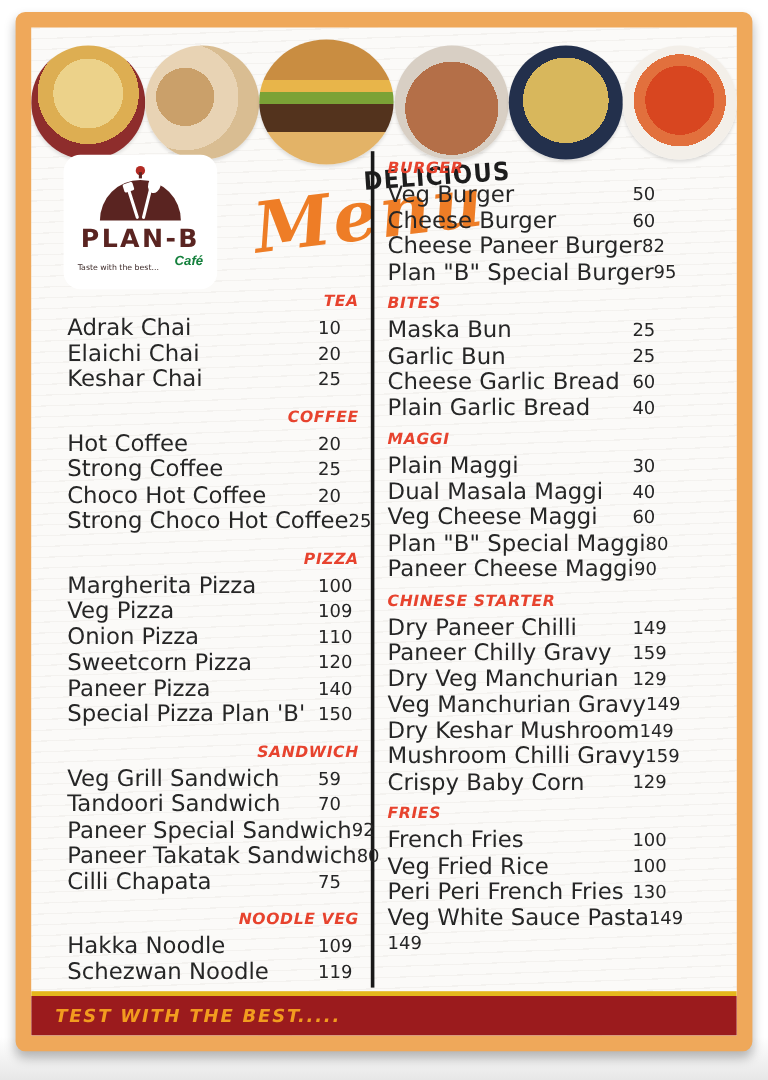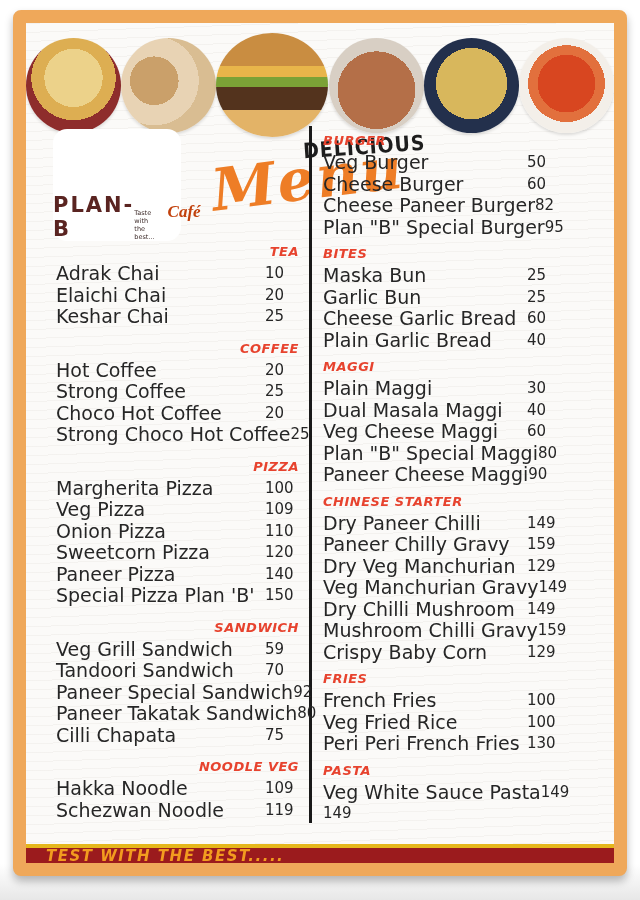--- a/index.html
+++ b/index.html
@@ -23,26 +23,26 @@
   .photo-fried-rice   { background:radial-gradient(circle at 50% 42%, #ecd28a 0 40%, #ddae52 40% 58%, #8e2d2c 58% 100%); }
   .photo-masala-chai  { background:radial-gradient(circle at 35% 45%, #caa06a 0 30%, #e8d3b4 30% 55%, #d9bd92 55% 100%); }
   .photo-burger       { width:112px; height:104px; border-radius:50%;
                         background:linear-gradient(180deg,#c98d41 0 32%, #e8b54a 32% 42%, #7ba236 42% 52%, #53331d 52% 74%, #e3b367 74% 100%); }
   .photo-kulhad-chai  { background:radial-gradient(circle at 50% 55%, #b46f48 0 55%, #d8cfc4 55% 100%); }
   .photo-noodles      { background:radial-gradient(circle at 50% 48%, #d8b75c 0 52%, #23304c 52% 100%); }
   .photo-chilli-paneer{ background:radial-gradient(circle at 50% 48%, #d84620 0 42%, #e2703d 42% 56%, #f3efe9 56% 100%); }
 
   
   .logo-box { position:absolute; left:27px; top:106px; width:128px; height:112px;
-    background:#ffffff; border-radius:14px; display:flex; align-items:flex-end; padding-top:8px; }
+    background:#ffffff; border-radius:14px; display:flex; flex-direction:column; align-items:center; padding-top:8px; }
   .logo-dome { width:78px; height:48px; }
   .logo-name { font-size:21px; font-weight:bold; letter-spacing:2px; color:#5a2421; margin-top:2px; }
   .logo-tagrow { display:flex; align-items:flex-start; gap:13px; margin-top:1px; }
   .logo-tagline { font-size:6.5px; color:#3c2a28; margin-top:7px; }
-  .logo-cafe { font-family:Liberation Serif, serif; font-style:italic; font-weight:bold; font-size:17px; color:#c2410c; }
+  .logo-cafe { font-family:Liberation Sans, sans-serif; font-style:italic; font-weight:bold; font-size:11px; color:#15803d; }
 
   .title-block { position:absolute; left:185px; top:104px; width:240px; height:120px; }
   .title-delicious { position:absolute; left:92px; top:8px; font-size:21px; font-weight:800; color:#1d1d1d;
     letter-spacing:1px; transform:rotate(-4deg); font-stretch:condensed; }
   .title-menu { position:absolute; left:0px; top:18px; font-family:"DejaVu Serif", serif; font-style:italic;
     font-weight:bold; font-size:58px; color:#ee7d26; transform:rotate(-7deg); letter-spacing:2px; }
 
   
   .divider { position:absolute; left:283px; top:103px; width:3px; height:697px; background:#191919; }
   .col { position:absolute; }
@@ -52,21 +52,21 @@
     letter-spacing:0.5px; line-height:22px; }
   .col-left  .section-title { margin-top:10px;text-align:right; }
   .col-right .section-title { margin-top:5px; }
   .menu-item { display:flex; justify-content:space-between; align-items:center; line-height:21.5px; height:21.5px; }
   .item-name  { font-size:19px; color:#262626; white-space:nowrap; }
   .item-price { font-size:15px; color:#262626; text-align:left; min-width:34px; }
 
   
   .banner { position:absolute; left:0; bottom:0; width:100%; }
   .banner-gold { height:4px; background:#e5b71c; }
-  .banner-red  { height:15px; background:#9b1b1d; display:flex; align-items:center; }
+  .banner-red  { height:33px; background:#9b1b1d; display:flex; align-items:center; }
   .banner-text { margin-left:20px; font-size:15px; font-weight:bold; font-style:italic;
     color:#f29c1f; letter-spacing:1.5px; }
 </style>
 </head>
 <body>
 
 <div class="page">
   <div class="card">
 
     <div class="photo-strip" id="photo-strip">
@@ -275,21 +275,21 @@
           </div>
           <div class="menu-item">
             <span class="item-name">Dry Veg Manchurian</span>
             <span class="item-price">129</span>
           </div>
           <div class="menu-item">
             <span class="item-name">Veg Manchurian Gravy</span>
             <span class="item-price">149</span>
           </div>
           <div class="menu-item">
-            <span class="item-name">Dry Chilli Mushroom</span>
+            <span class="item-name">Dry Keshar Mushroom</span>
             <span class="item-price">149</span>
           </div>
           <div class="menu-item">
             <span class="item-name">Mushroom Chilli Gravy</span>
             <span class="item-price">159</span>
           </div>
           <div class="menu-item">
             <span class="item-name">Crispy Baby Corn</span>
             <span class="item-price">129</span>
           </div>
@@ -303,21 +303,20 @@
           <div class="menu-item">
             <span class="item-name">Veg Fried Rice</span>
             <span class="item-price">100</span>
           </div>
           <div class="menu-item">
             <span class="item-name">Peri Peri French Fries</span>
             <span class="item-price">130</span>
           </div>
         </div>
         <div class="menu-section">
-          <div class="section-title">PASTA</div>
           <div class="menu-item">
             <span class="item-name">Veg White Sauce Pasta</span>
             <span class="item-price">149</span>
           </div>
           <div class="menu-item">
             <span class="item-price">149</span>
           </div>
         </div>
       </div>
 

